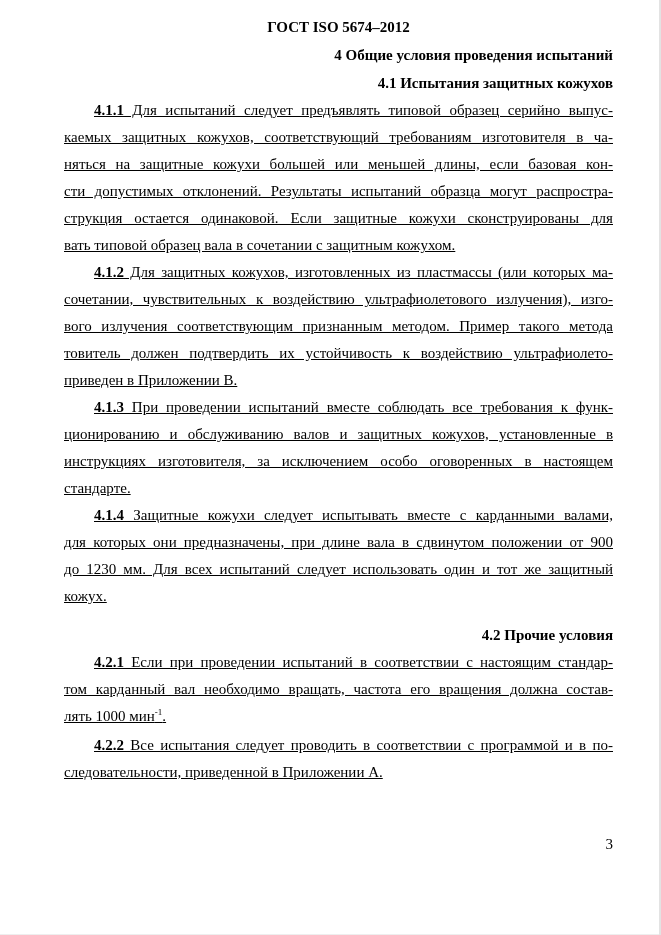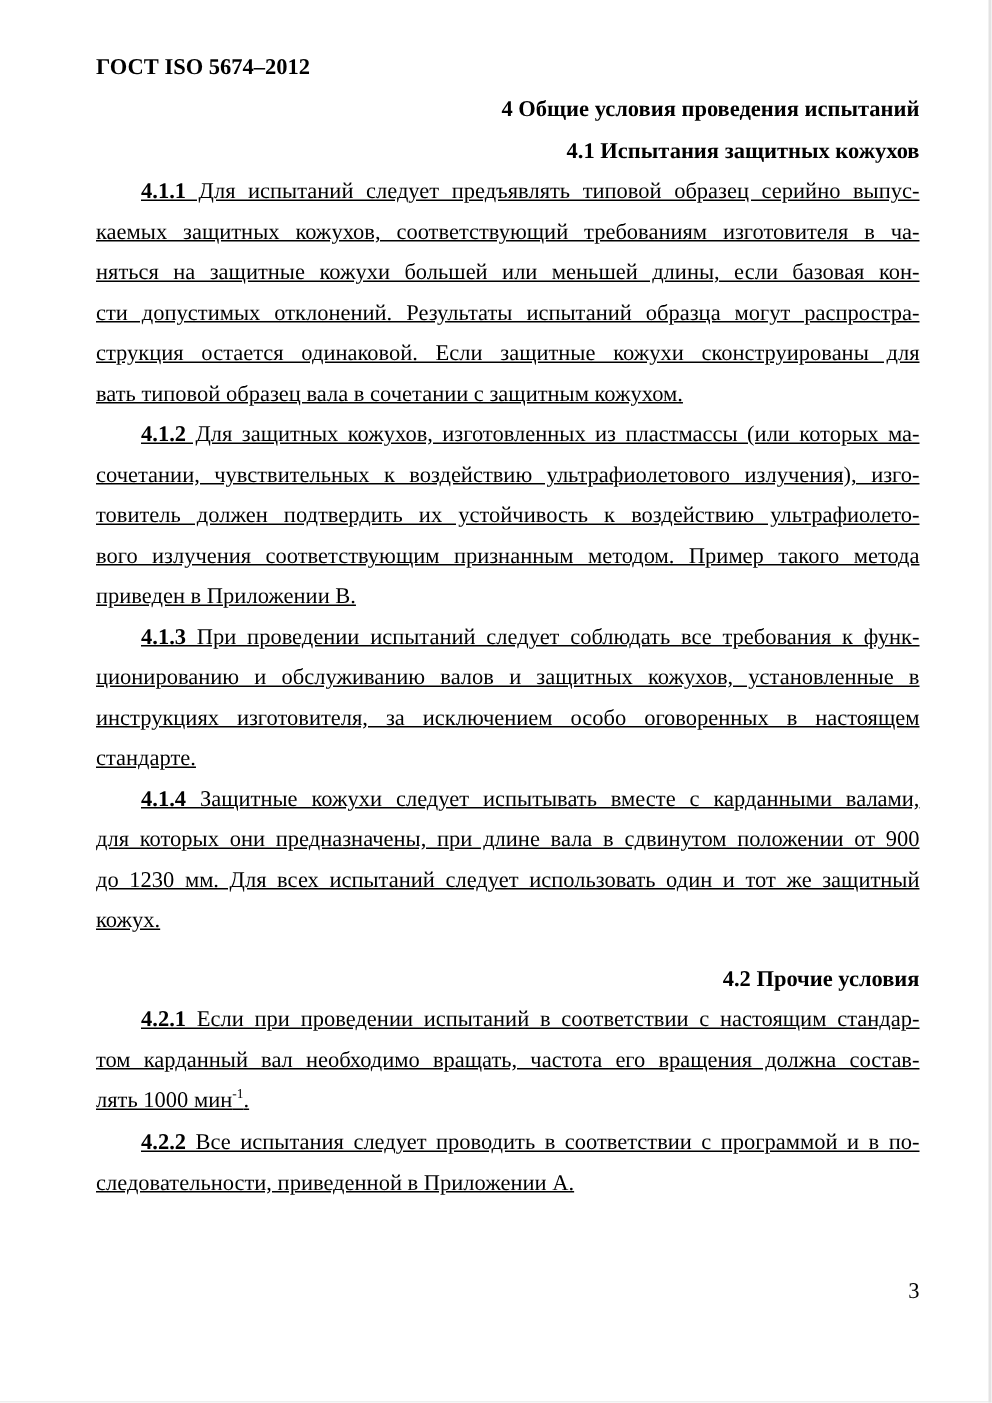--- a/index.html
+++ b/index.html
@@ -16,24 +16,24 @@
     width: 661px; height: 935px;
     background: #ffffff;
     box-shadow: inset -2px 0 0 #e3e3e3, inset 0 -1px 0 #eeeeee;
   }
   .content {
     position: absolute;
     left: 64px; top: 0;
     width: 549px;
   }
   .running-header {
-    margin-top: 32px;
+    margin-top: 14px;
     line-height: 27px;
     font-weight: bold;
-    text-align: left;
+    text-align: center;
     white-space: nowrap;
   }
   .heading {
     margin-top: 1px;
     line-height: 27px;
     font-weight: bold;
     text-indent: 30px;
     text-align: right;
   }
   .heading.h42 { margin-top: 12px; }
@@ -74,27 +74,27 @@
       <div class="line">каемых защитных кожухов, соответствующий требованиям изготовителя в ча-</div>
       <div class="line">няться на защитные кожухи большей или меньшей длины, если базовая кон-</div>
       <div class="line">сти допустимых отклонений. Результаты испытаний образца могут распростра-</div>
       <div class="line">струкция остается одинаковой. Если защитные кожухи сконструированы для</div>
       <div class="line endp">вать типовой образец вала в сочетании с защитным кожухом.</div>
     </div>
 
     <div class="para">
       <div class="line first"><span class="pnum">4.1.2</span><span> Для защитных кожухов, изготовленных из пластмассы (или которых ма-</span></div>
       <div class="line">сочетании, чувствительных к воздействию ультрафиолетового излучения), изго-</div>
+      <div class="line">вого излучения соответствующим признанным методом. Пример такого метода</div>
       <div class="line">товитель должен подтвердить их устойчивость к воздействию ультрафиолето-</div>
-      <div class="line">вого излучения соответствующим признанным методом. Пример такого метода</div>
       <div class="line endp">приведен в Приложении В.</div>
     </div>
 
     <div class="para">
-      <div class="line first"><span class="pnum">4.1.3</span><span> При проведении испытаний следует соблюдать все требования к функ-</span></div>
+      <div class="line first"><span class="pnum">4.1.3</span><span> При проведении испытаний вместе соблюдать все требования к функ-</span></div>
       <div class="line">ционированию и обслуживанию валов и защитных кожухов, установленные в</div>
       <div class="line">инструкциях изготовителя, за исключением особо оговоренных в настоящем</div>
       <div class="line endp">стандарте.</div>
     </div>
 
     <div class="para">
       <div class="line first"><span class="pnum">4.1.4</span><span> Защитные кожухи следует испытывать вместе с карданными валами,</span></div>
       <div class="line">для которых они предназначены, при длине вала в сдвинутом положении от 900</div>
       <div class="line">до 1230 мм. Для всех испытаний следует использовать один и тот же защитный</div>
       <div class="line endp">кожух.</div>

